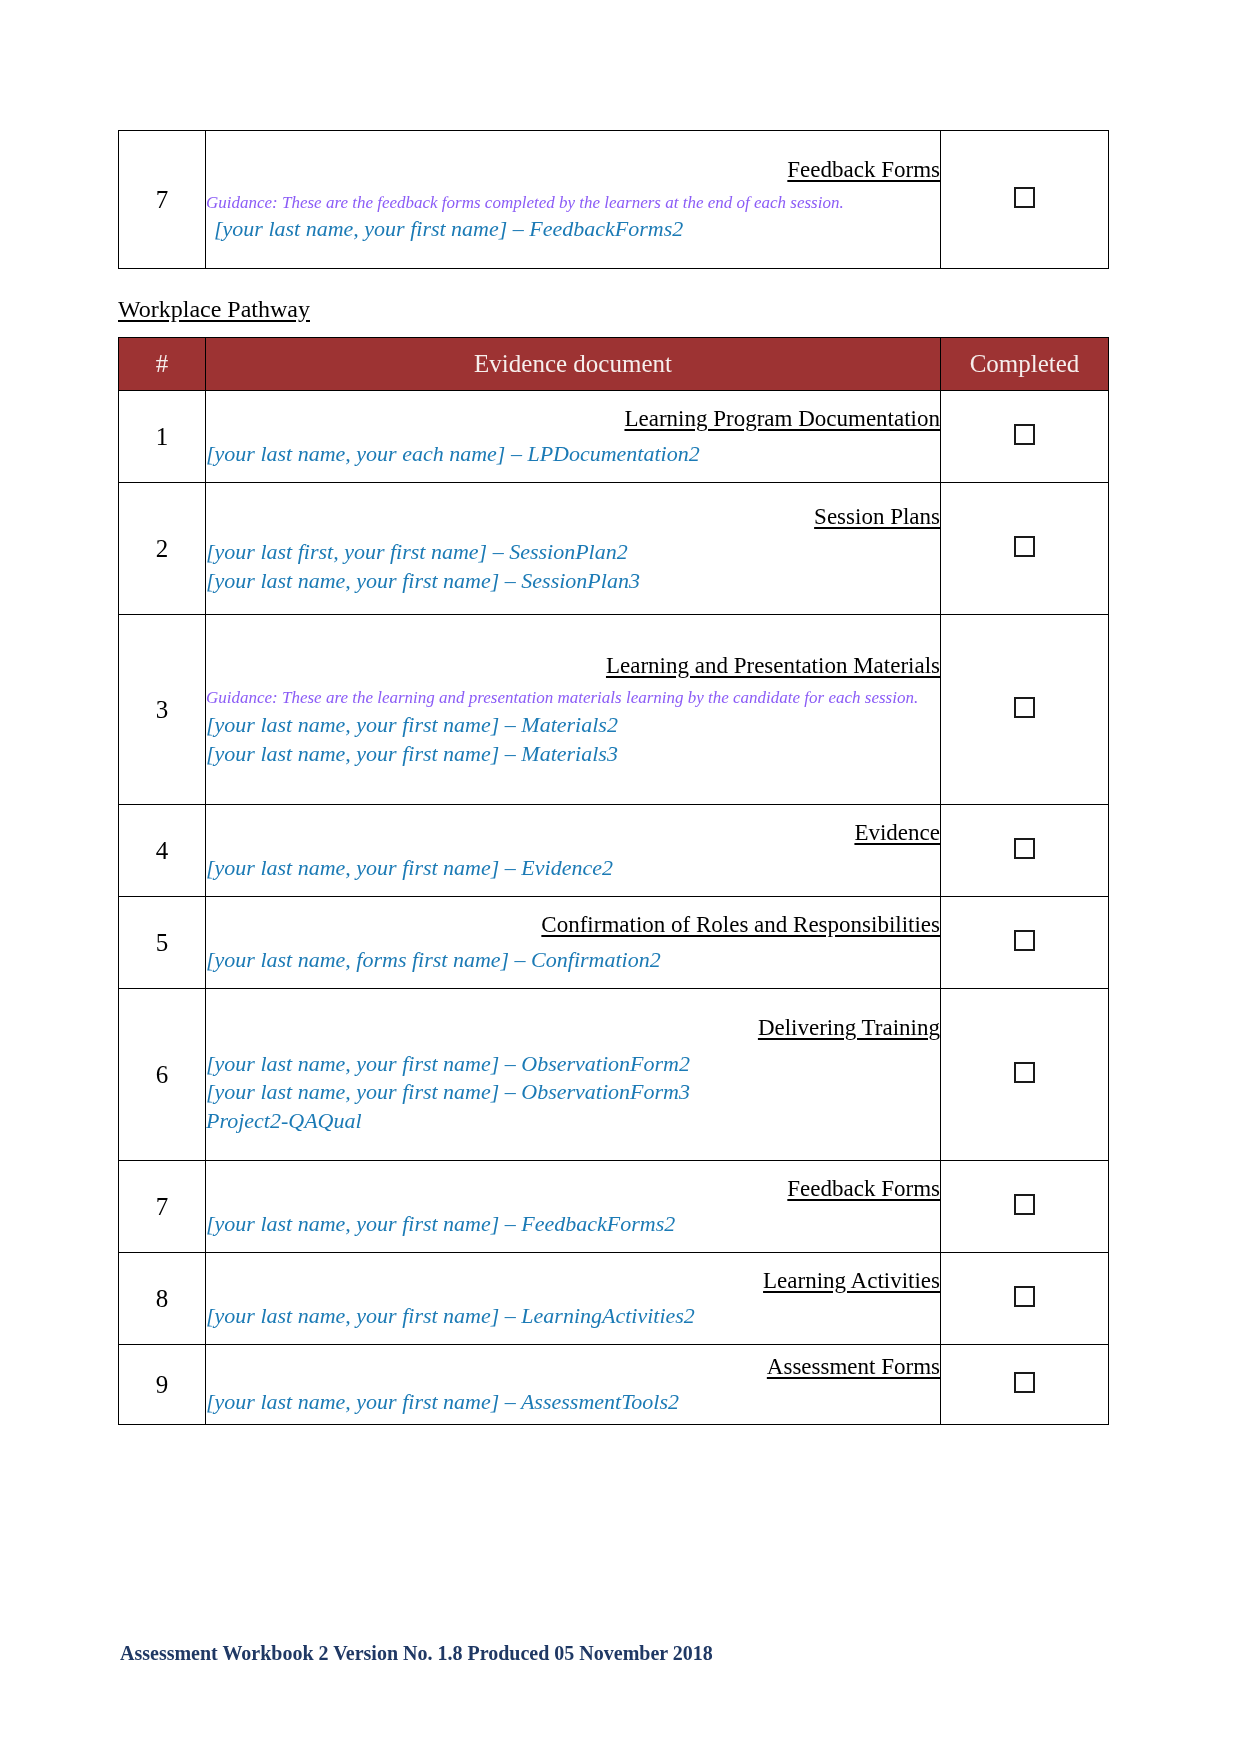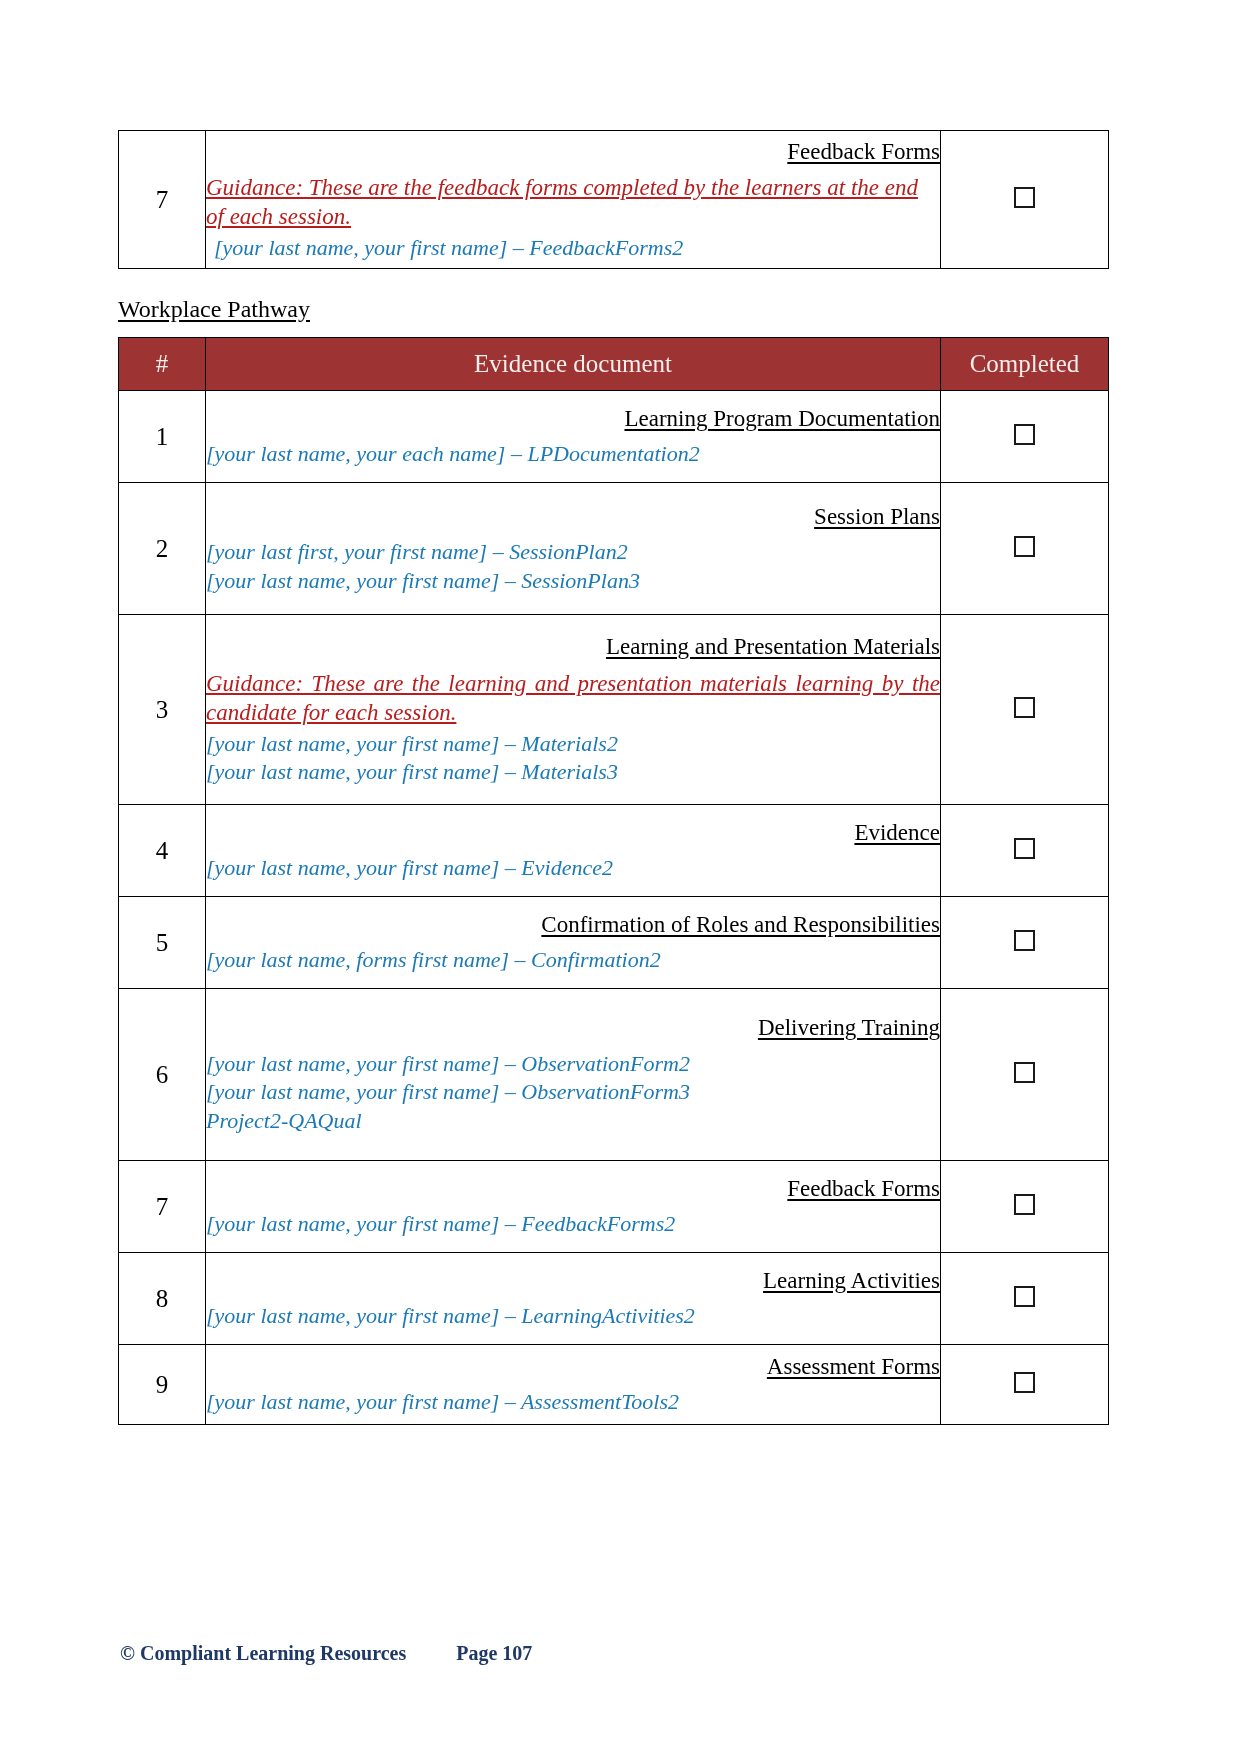--- a/index.html
+++ b/index.html
@@ -75,27 +75,26 @@
     color: #000000;
     text-decoration: underline;
     text-underline-offset: 3px;
     line-height: 1.32;
     margin: 0 0 6px 0;
     display: block;
     text-align: right;
   }
 
   .guidance {
-    font-size: 23px;
+    font-size: 17px;
     font-style: italic;
-    color: #b91c1c;
+    color: #8b5cf6;
     line-height: 1.28;
     margin: 0 0 2px 0;
     display: block;
-    text-decoration: underline;
   }
   .guidance.justify {
     text-align: justify;
     text-justify: inter-word;
   }
 
   .fname {
     font-size: 22px;
     font-style: italic;
     color: #1b7ab5;
@@ -309,16 +308,16 @@
             <span class="checkbox"></span>
           </td>
         </tr>
 
       </tbody>
     </table>
 
   </div>
 
   <div class="footer">
-    <div class="line2">© Compliant Learning Resources          Page 107</div>
+    <div>Assessment Workbook 2 Version No. 1.8 Produced 05 November 2018</div>
   </div>
 
 </div>
 
 </body></html>

